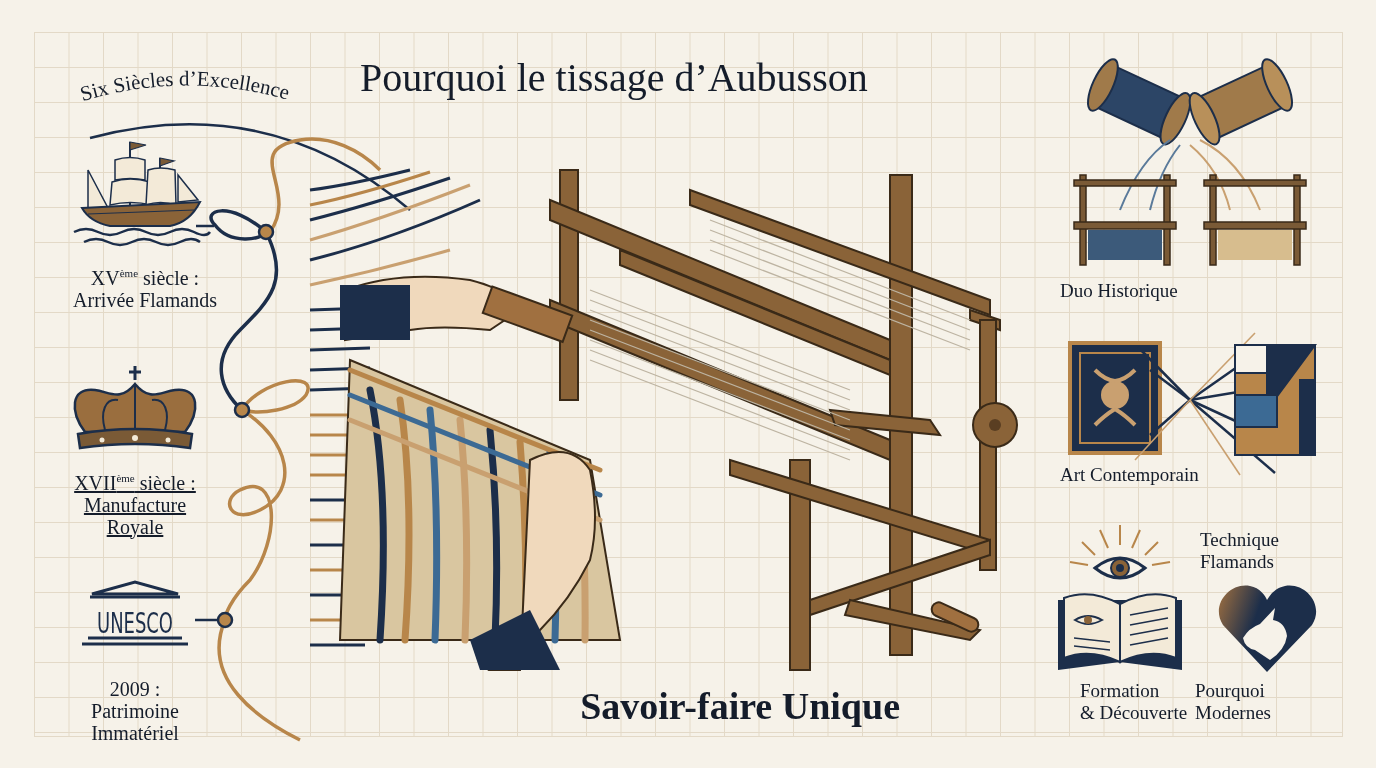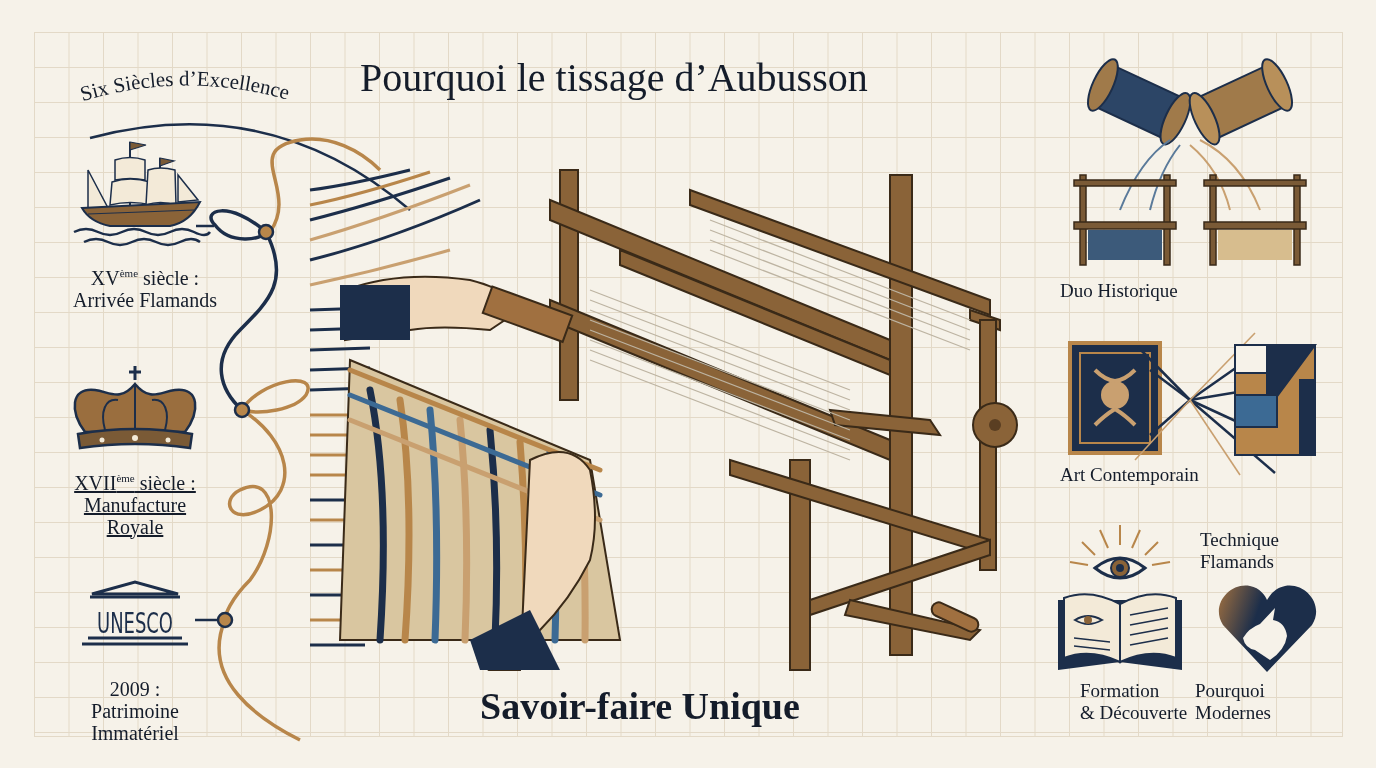--- a/index.html
+++ b/index.html
@@ -5,21 +5,21 @@
   html,body{margin:0;padding:0;}
   body{width:1376px;height:768px;overflow:hidden;background:#f6f2e9;font-family:"DejaVu Serif","Liberation Serif",serif;color:#141c2a;position:relative;}
   .grid{position:absolute;left:34px;top:32px;width:1308px;height:704px;
     background-image:linear-gradient(to right,#e3d9c7 1px,transparent 1px),linear-gradient(to bottom,#e3d9c7 1px,transparent 1px);
     background-size:34.5px 35px;border-right:1px solid #e3d9c7;border-bottom:1px solid #e3d9c7;}
   .abs{position:absolute;}
   .title{left:360px;top:55px;width:660px;text-align:left;font-family:"Liberation Serif","DejaVu Serif",serif;font-size:40px;line-height:46px;color:#141c2a;}
   .arc-title{left:20px;top:60px;width:330px;height:80px;}
   .tl-label{font-family:"Liberation Serif",serif;font-size:20px;line-height:22px;text-align:center;color:#141c2a;}
   .tl-label sup{font-size:11px;}
-  .savoir{left:480px;top:684px;width:420px;text-align:left;font-family:"Liberation Serif",serif;font-weight:bold;font-size:38px;color:#141c2a;}
+  .savoir{left:480px;top:684px;width:420px;text-align:right;font-family:"Liberation Serif",serif;font-weight:bold;font-size:38px;color:#141c2a;}
   .rlabel{font-family:"Liberation Serif",serif;font-size:19px;line-height:22px;color:#141c2a;}
   svg{overflow:visible;}
 </style>
 </head>
 <body>
 
 <div class="grid"></div>
 
 <div class="abs title">
   <div>Pourquoi le tissage d’Aubusson</div>

